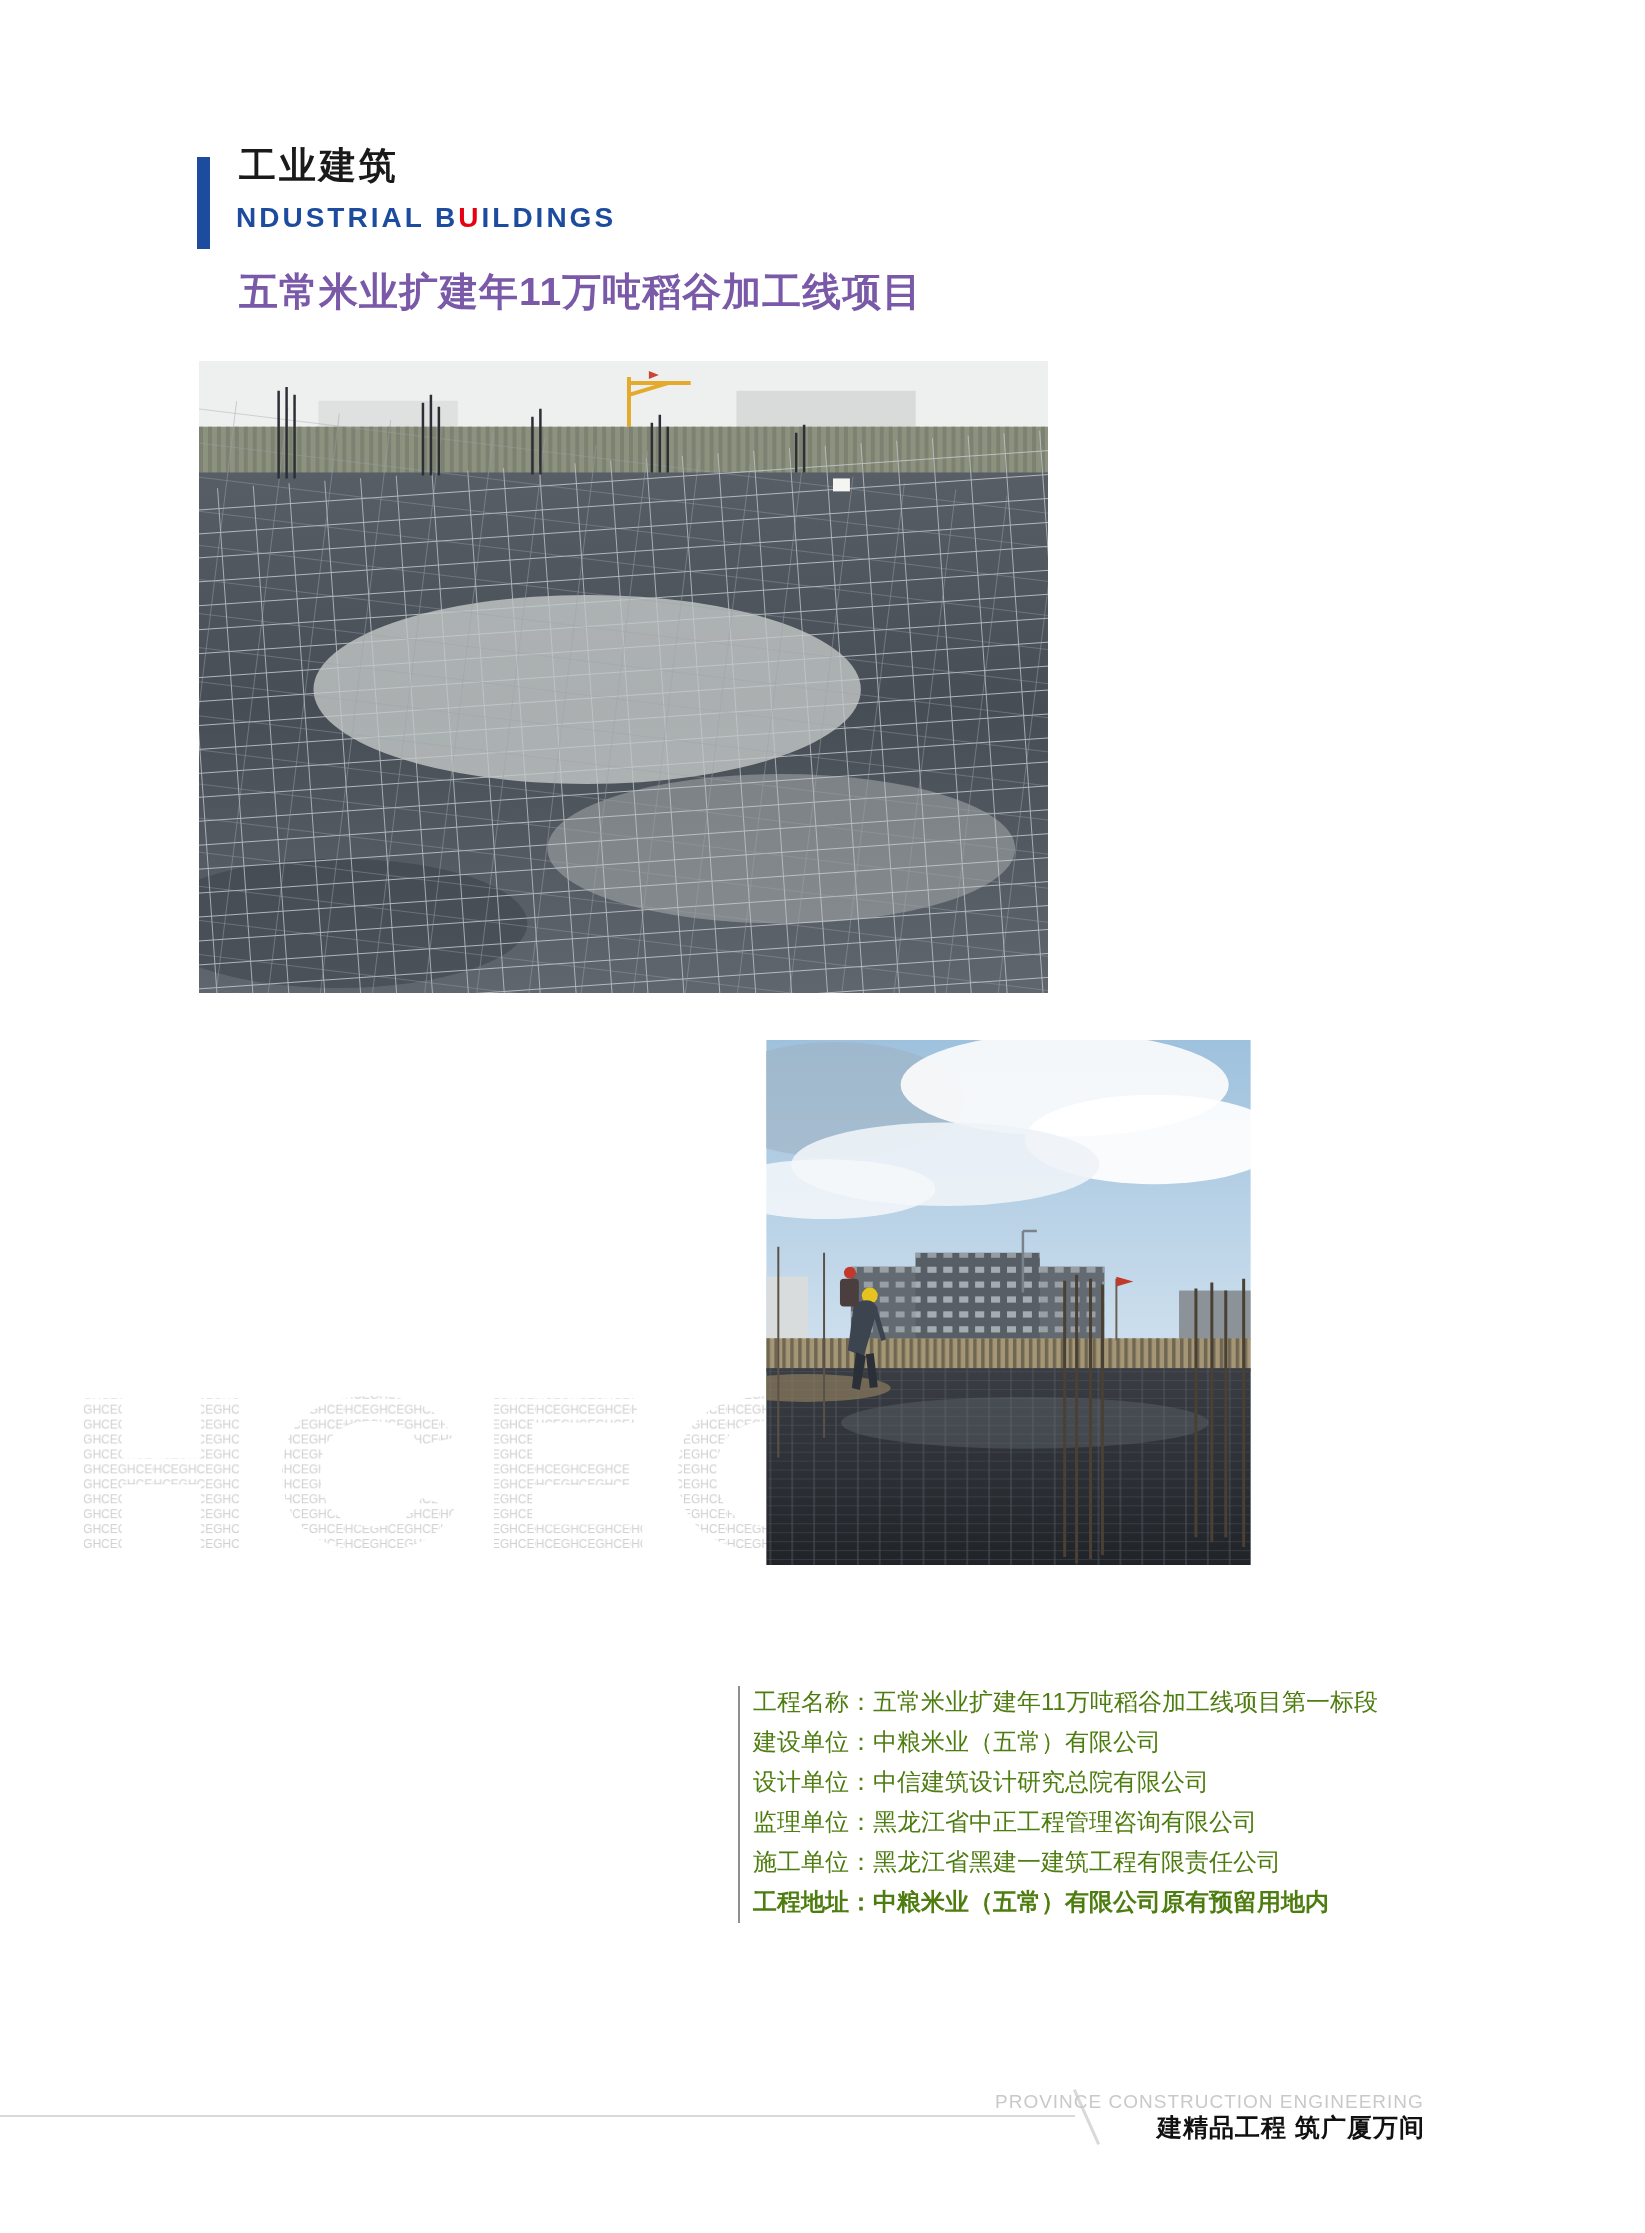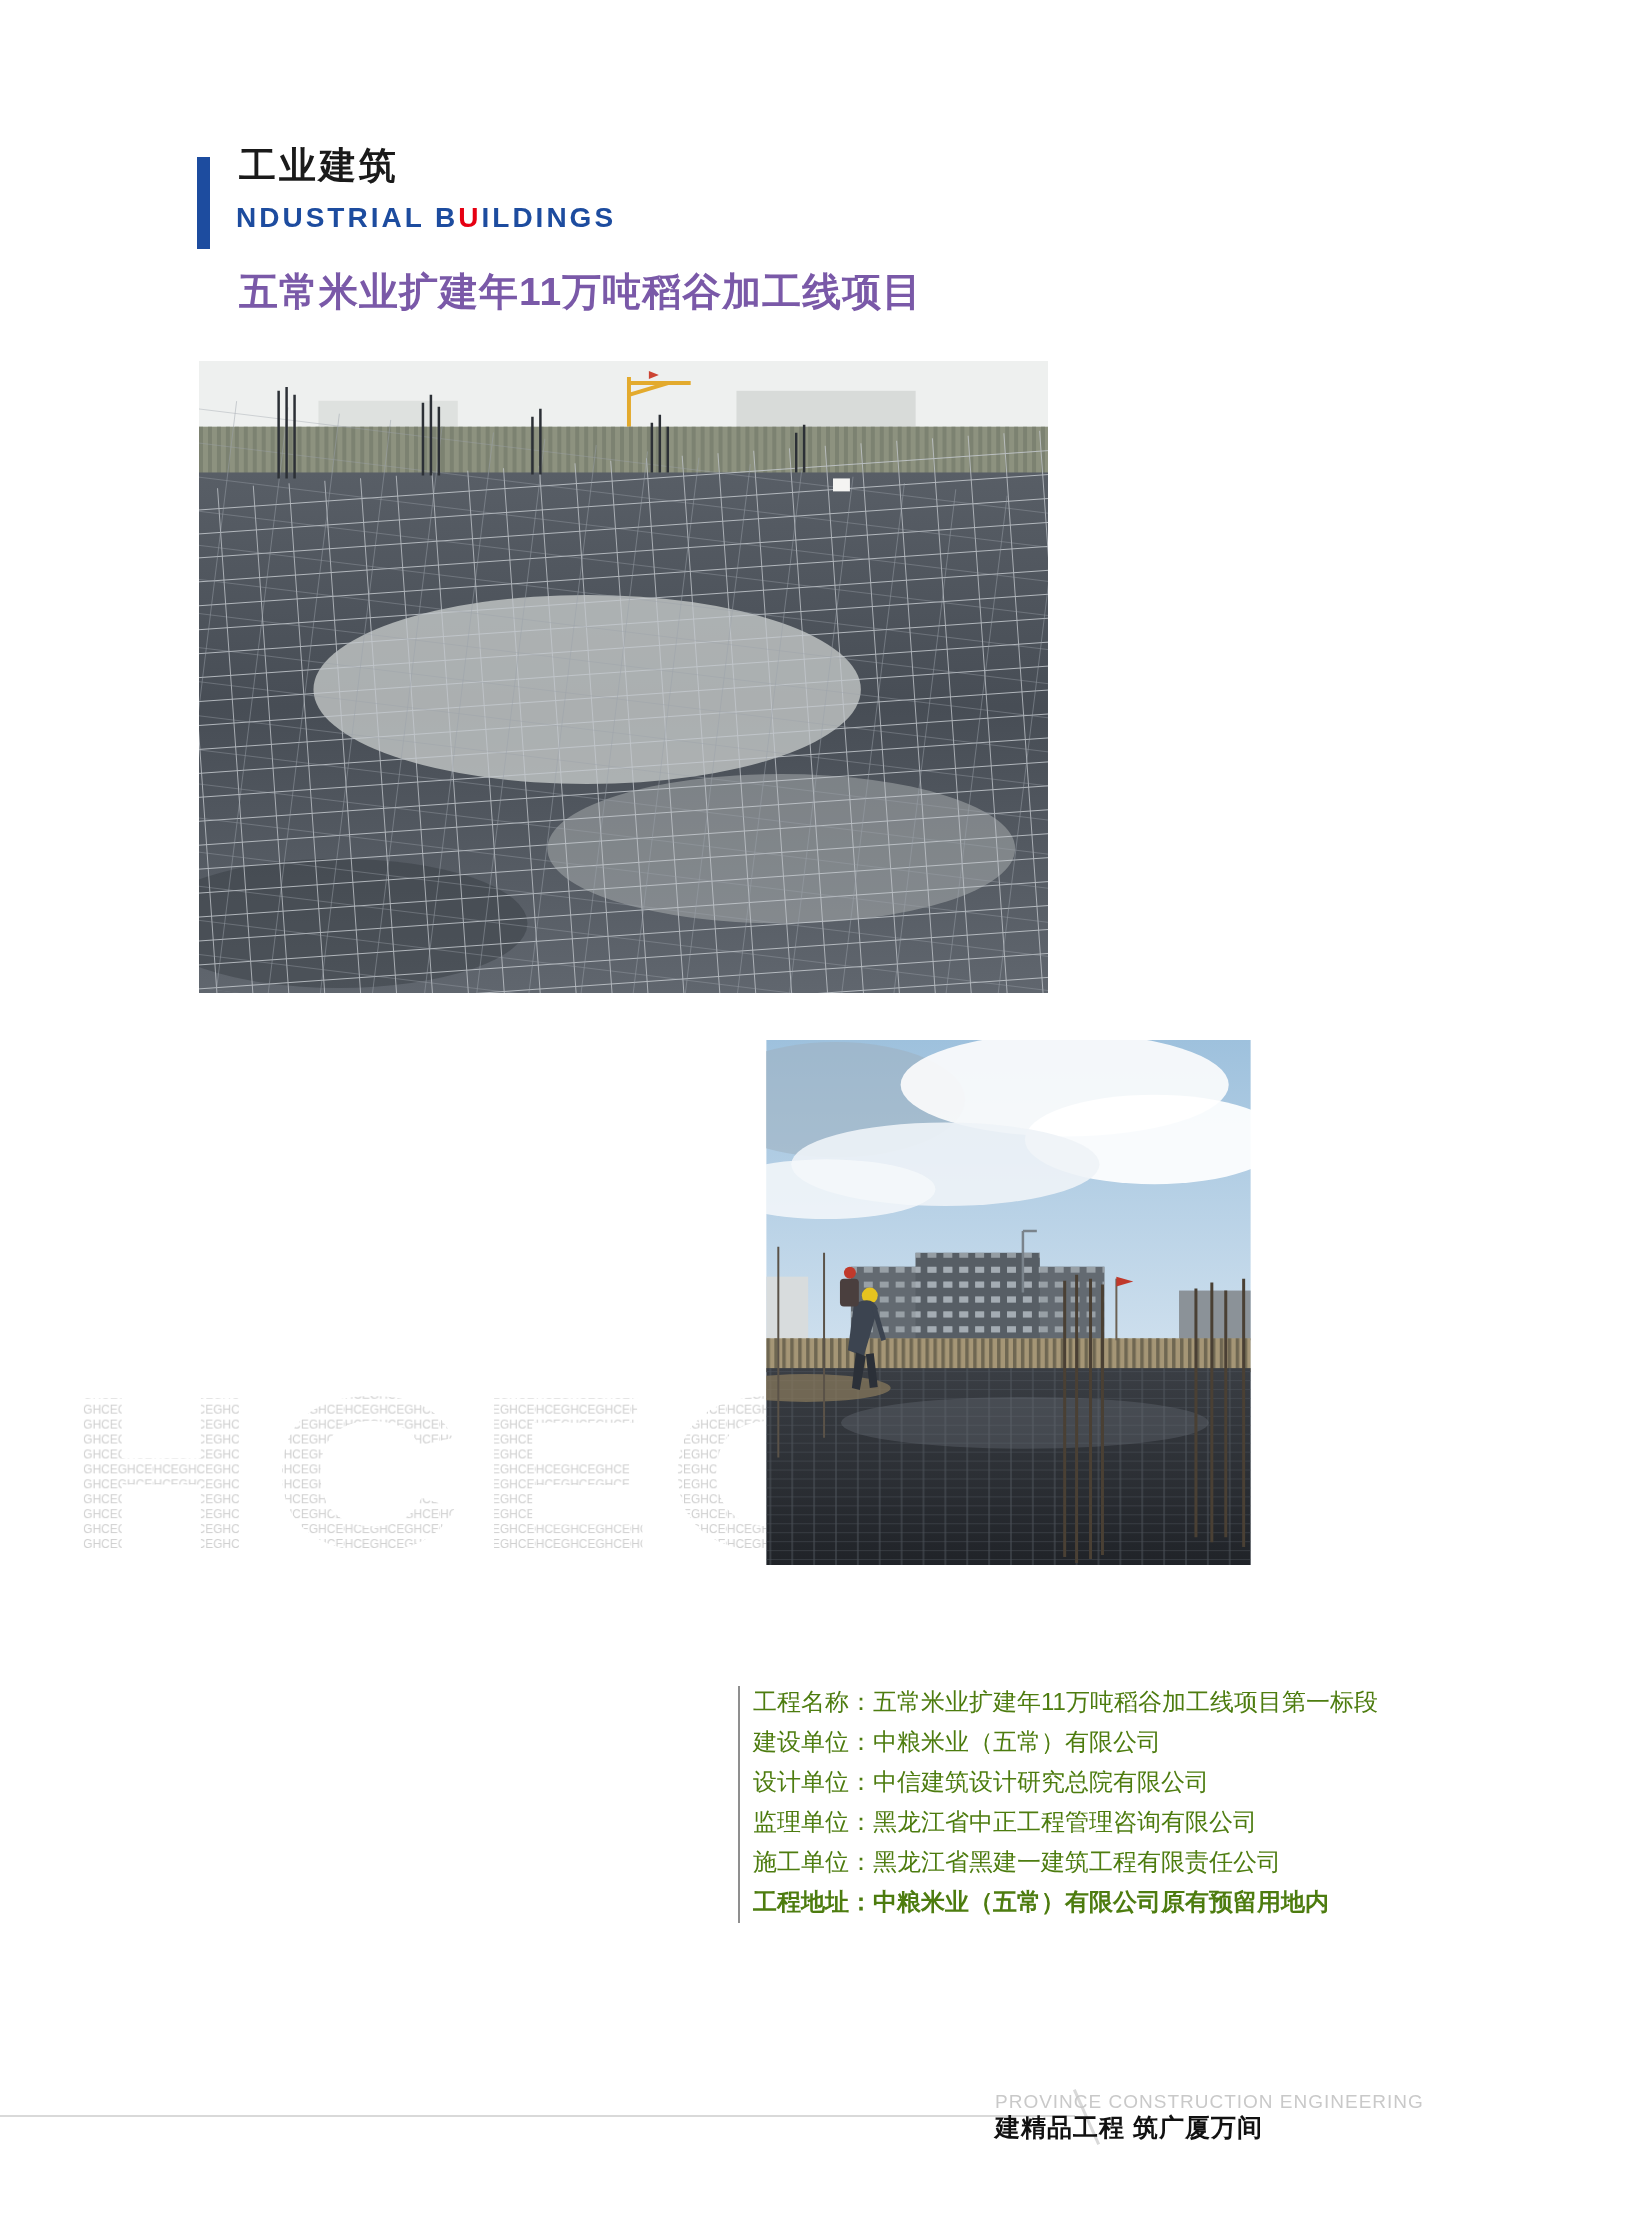--- a/index.html
+++ b/index.html
@@ -20,21 +20,21 @@
   .watermark{position:absolute;left:58px;top:1328px;z-index:1;}
   
   .info-divider{position:absolute;left:738px;top:1686px;width:2px;height:237px;background:#8f8f8f;}
   .info-list{position:absolute;left:753px;top:1682px;width:776px;}
   .info-row{height:40px;line-height:40px;font-size:24px;color:#4d7c0f;white-space:nowrap;}
   .info-row.bold{font-weight:bold;}
   
   .footer-line{position:absolute;left:0;top:2115px;width:1075px;height:2px;background:#d9d9d9;}
   .footer-diagonal{position:absolute;left:1085px;top:2087px;width:3px;height:60px;background:#d9d9d9;transform:rotate(-24deg);}
   .footer-en{position:absolute;left:995px;top:2091px;width:438px;text-align:right;font-size:19px;color:#c9c9c9;letter-spacing:1px;white-space:nowrap;}
-  .footer-slogan{position:absolute;left:995px;top:2111px;width:430px;font-size:25px;font-weight:bold;color:#111;letter-spacing:1px;white-space:nowrap;}
+  .footer-slogan{position:absolute;left:995px;top:2111px;width:430px;text-align:right;font-size:25px;font-weight:bold;color:#111;letter-spacing:1px;white-space:nowrap;}
   .footer-red-slash{position:absolute;left:1442px;top:2084px;width:5px;height:60px;background:#E60012;transform:rotate(-22deg);}
   .page-badge{
     position:absolute;left:1461px;top:2087px;width:78px;height:53px;background:#1466AF;
     clip-path:polygon(0 0,100% 0,100% 100%,30% 100%);
     color:#ffffff;font-size:27px;font-weight:bold;
     display:flex;align-items:center;justify-content:center;padding-left:16px;box-sizing:border-box;
   }
 </style>
 </head>
 <body>

